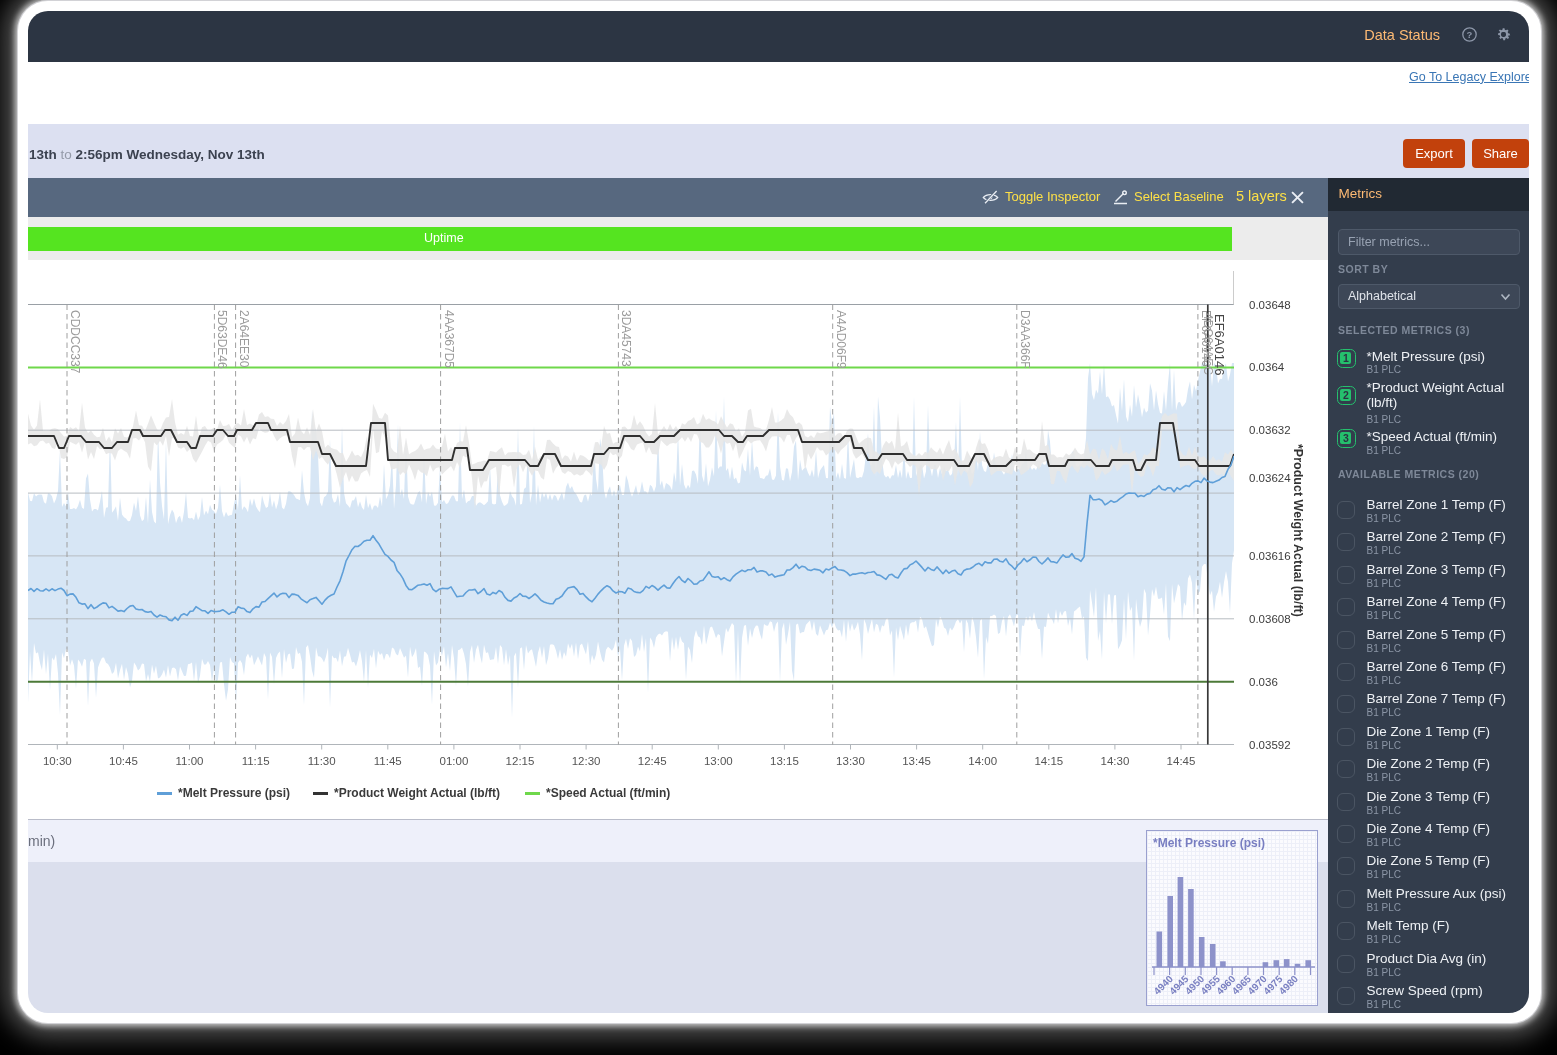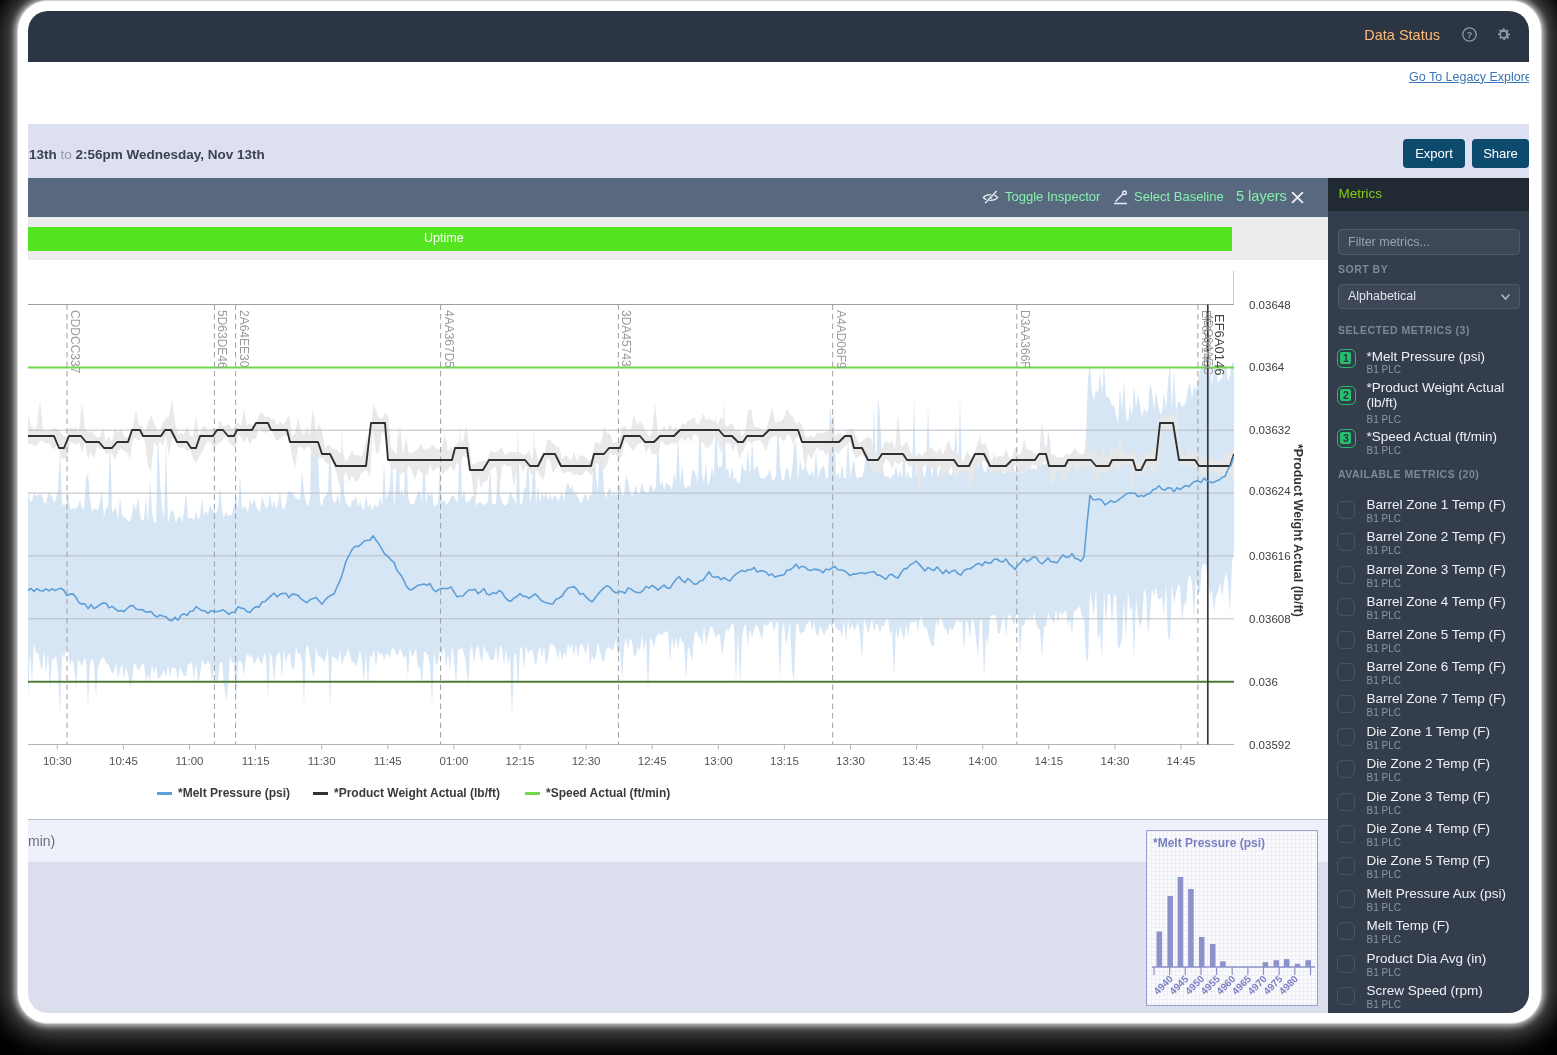--- a/index.html
+++ b/index.html
@@ -7,23 +7,23 @@
 #content { position:absolute; left:10px; top:10px; width:1501px; height:1002px;
   border-radius:20px; overflow:hidden; background:#fff; }
 .abs { position:absolute; }
 #hdr { left:0; top:0; width:1501px; height:50.5px; background:#2c3543; }
 #hdr .t { position:absolute; right:89px; top:16px; color:#fdba74; font-size:14.5px; }
 #linkrow { left:0; top:50.5px; width:1501px; height:62.8px; background:#fff; }
 #legacy { position:absolute; left:1381px; top:8px; color:#3a76b5; font-size:12.5px; text-decoration:underline; white-space:nowrap; }
 #datebar { left:0; top:113.3px; width:1501px; height:54px; background:#dce0f1; }
 #datebar .d { position:absolute; left:1px; top:23px; font-size:13.5px; font-weight:bold; color:#3c4250; }
 #datebar .d span { font-weight:normal; color:#949aa8; }
-.btn { position:absolute; top:15px; width:62px; height:29px; background:#0c4a6e; border-radius:4px;
+.btn { position:absolute; top:15px; width:62px; height:29px; background:#c2410c; border-radius:4px;
   color:#fff; font-size:13px; text-align:center; line-height:29px; }
-#toolbar { left:0; top:167.3px; width:1374px; height:38.7px; background:#57687f; color:#86efac; }
+#toolbar { left:0; top:167.3px; width:1374px; height:38.7px; background:#57687f; color:#fde047; }
 #toolbar .tt { position:absolute; top:11px; font-size:13px; }
 #graybar { left:0; top:206px; width:1299.5px; height:43.4px; background:#ececec;text-decoration:underline; }
 #uptime { position:absolute; left:0; top:10.4px; width:1204px; height:23.7px; background:#55e420; }
 #uptime span { position:absolute; left:396px; top:4px; color:#fff; font-size:12.5px; }
 #chart { left:0; top:249.4px; width:1299.5px; height:558.6px; background:#fff; }
 .xl { position:absolute; top:744px; width:50px; text-align:center; font-size:11.5px; color:#555; }
 .yl { position:absolute; left:1221px; font-size:11.5px; color:#3c3c3c; }
 #ywlab { position:absolute; left:1277px; top:433px; font-size:12.5px; color:#333; font-weight:bold;
   transform:rotate(90deg); transform-origin:left top; white-space:nowrap; }
 #legend { position:absolute; top:775px; left:0; width:1299px; font-size:12px; font-weight:bold; color:#3a3a3a; }
@@ -32,21 +32,21 @@
 #row1 { left:0; top:808px; width:1299.5px; height:43.4px; background:#eef0fa; border-top:1px solid #b9bcc9; }
 #row1 .m { position:absolute; left:0px; top:13px; color:#6b6f7d; font-size:14px; }
 #row2 { left:0; top:851.4px; width:1299.5px; height:150.6px; background:#dbdfed; }
 #hist { position:absolute; left:1118px; top:819px; width:172px; height:176px; background:#fbfbfe;
   background-image:linear-gradient(#edeff8 1px, transparent 1px), linear-gradient(90deg, #edeff8 1px, transparent 1px);
   background-size:4px 4px;
   border:1px solid #9aa0cf; }
 #hist .ht { position:absolute; left:6px; top:5px; font-size:12px; font-weight:bold; color:#787ec1; }
 #sidebar { left:1299.5px; top:167.3px; width:201.5px; height:834.7px; background:#333d4c; }
 #sbhdr { position:absolute; left:0; top:0; width:201.5px; height:32.7px; background:#212933; }
-#sbhdr span { position:absolute; left:11px; top:8px; color:#84cc16; font-size:13.5px;text-align:center; }
+#sbhdr span { position:absolute; left:11px; top:8px; color:#fdba74; font-size:13.5px;text-align:center; }
 #filter { position:absolute; left:10.5px; top:50.7px; width:182px; height:26px; background:#3d4757;
   border:1px solid #4e5969; border-radius:4px; color:#98a2b2; font-size:12.5px; line-height:24px; padding-left:9px; }
 .slab { position:absolute; left:10.5px; color:#7e8898; font-size:10.5px; font-weight:bold; letter-spacing:0.5px; }
 #dd { position:absolute; left:10.5px; top:105.7px; width:182px; height:25px; background:#3d4757;
   border:1px solid #4e5969; border-radius:4px; color:#dfe3e9; font-size:12.5px; line-height:23px; padding-left:9px; }
 
 .gsq { position:absolute; left:9.5px; width:19px; height:19px; border:1.7px solid #25c06d; border-radius:5.5px; }
 .gsq i { position:absolute; left:2.4px; top:1.8px; width:11px; height:12px; background:#25c06d; border-radius:2px;
   font-style:normal; color:#2a3442; font-size:10.5px; font-weight:bold; text-align:center; line-height:12px; }
 .mt { position:absolute; left:39px; color:#eef1f5; font-size:13.5px; width:160px; }
@@ -153,21 +153,21 @@
 <line x1="954.7" y1="733.6" x2="954.7" y2="738.5" stroke="#b0b5ba" stroke-width="1"></line>
 <line x1="1020.8" y1="733.6" x2="1020.8" y2="738.5" stroke="#b0b5ba" stroke-width="1"></line>
 <line x1="1086.9" y1="733.6" x2="1086.9" y2="738.5" stroke="#b0b5ba" stroke-width="1"></line>
 <line x1="1153.0" y1="733.6" x2="1153.0" y2="738.5" stroke="#b0b5ba" stroke-width="1"></line>
 <polyline points="0.0,425.0 7.0,425.0 13.0,425.0 26.0,425.0 31.0,437.0 36.0,437.0 41.0,425.0 53.0,425.0 58.0,431.0 71.0,431.0 76.0,437.0 84.0,437.0 89.0,431.0 100.0,431.0 104.0,419.0 112.0,419.0 115.0,425.0 122.0,425.0 128.0,425.0 133.0,425.0 137.0,419.0 143.0,419.0 149.0,431.0 159.0,431.0 163.0,437.0 168.0,437.0 172.0,425.0 185.0,425.0 189.0,419.0 195.0,419.0 200.0,425.0 206.0,425.0 209.0,419.0 224.0,419.0 228.0,412.0 240.0,412.0 243.0,419.0 259.0,419.0 262.0,431.0 278.0,431.0 281.0,431.0 290.0,431.0 294.0,443.0 302.0,443.0 308.0,455.0 314.0,455.0 319.0,455.0 324.0,455.0 328.0,455.0 338.0,455.0 343.0,412.0 357.0,412.0 360.0,449.0 372.0,449.0 375.0,449.0 391.0,449.0 396.0,449.0 412.0,449.0 418.0,449.0 424.0,449.0 427.0,437.0 439.0,437.0 442.0,459.0 455.0,459.0 461.0,449.0 469.0,449.0 472.0,449.0 479.0,449.0 483.0,449.0 497.0,449.0 502.0,455.0 510.0,455.0 516.0,443.0 527.0,443.0 533.0,455.0 548.0,455.0 552.0,455.0 563.0,455.0 566.0,443.0 576.0,443.0 581.0,437.0 592.0,437.0 596.0,425.0 612.0,425.0 617.0,431.0 626.0,431.0 632.0,425.0 646.0,425.0 652.0,419.0 661.0,419.0 664.0,419.0 679.0,419.0 683.0,419.0 691.0,419.0 696.0,425.0 704.0,425.0 710.0,431.0 715.0,431.0 719.0,425.0 735.0,425.0 741.0,419.0 753.0,419.0 758.0,419.0 770.0,419.0 774.0,431.0 781.0,431.0 786.0,431.0 795.0,431.0 800.0,431.0 811.0,431.0 817.0,425.0 823.0,425.0 826.0,437.0 834.0,437.0 840.0,449.0 850.0,449.0 854.0,443.0 862.0,443.0 865.0,443.0 875.0,443.0 879.0,449.0 884.0,449.0 888.0,449.0 899.0,449.0 902.0,449.0 914.0,449.0 919.0,449.0 926.0,449.0 930.0,455.0 941.0,455.0 947.0,443.0 956.0,443.0 962.0,455.0 978.0,455.0 984.0,449.0 989.0,449.0 995.0,449.0 1007.0,449.0 1011.0,443.0 1018.0,443.0 1021.0,455.0 1037.0,455.0 1040.0,449.0 1045.0,449.0 1048.0,449.0 1063.0,449.0 1068.0,455.0 1081.0,455.0 1084.0,449.0 1090.0,449.0 1094.0,449.0 1105.0,449.0 1108.0,459.0 1113.0,459.0 1118.0,449.0 1128.0,449.0 1132.0,412.0 1145.0,412.0 1151.0,449.0 1167.0,449.0 1171.0,455.0 1183.0,455.0 1187.0,455.0 1202.0,455.0 1206.0,443.0 1206.0,443.0" fill="none" stroke="#303030" stroke-width="1.9" stroke-linejoin="round" clip-path="url(#plot)"></polyline>
 <polyline points="0.0,579.5 3.0,577.5 6.0,580.3 9.0,577.7 12.0,579.7 15.0,580.0 18.0,577.8 21.0,579.9 24.0,577.8 27.0,579.6 30.0,578.1 33.0,577.2 36.0,579.5 39.0,584.7 42.0,583.1 45.0,582.9 48.0,586.3 51.0,591.8 54.0,593.1 57.0,592.8 60.0,597.6 63.0,593.7 66.0,597.6 69.0,596.0 72.0,593.7 75.0,591.9 78.0,592.2 81.0,596.9 84.0,595.4 87.0,597.7 90.0,600.1 93.0,599.6 96.0,600.6 99.0,597.5 102.0,595.1 105.0,594.5 108.0,598.0 111.0,598.8 114.0,598.5 117.0,600.6 120.0,601.2 123.0,600.4 126.0,604.0 129.0,606.1 132.0,604.0 135.0,605.2 138.0,605.8 141.0,608.9 144.0,609.6 147.0,606.2 150.0,609.3 153.0,604.3 156.0,602.8 159.0,604.4 162.0,600.4 165.0,600.0 168.0,595.7 171.0,597.6 174.0,599.7 177.0,599.8 180.0,602.4 183.0,599.6 186.0,600.6 189.0,600.5 192.0,600.1 195.0,598.8 198.0,600.9 201.0,603.3 204.0,601.2 207.0,601.1 210.0,595.8 213.0,597.1 216.0,597.5 219.0,600.6 222.0,601.6 225.0,597.8 228.0,595.6 231.0,596.1 234.0,591.0 237.0,590.5 240.0,587.7 243.0,584.9 246.0,582.1 249.0,585.9 252.0,583.3 255.0,582.2 258.0,582.5 261.0,586.6 264.0,583.1 267.0,583.4 270.0,584.4 273.0,587.8 276.0,589.9 279.0,591.8 282.0,588.7 285.0,587.6 288.0,586.4 291.0,589.8 294.0,593.2 297.0,589.1 300.0,586.1 303.0,584.3 306.0,583.0 309.0,576.0 312.0,569.8 315.0,560.7 318.0,550.2 321.0,544.5 324.0,538.7 327.0,535.3 330.0,535.5 333.0,533.3 336.0,530.3 339.0,529.2 342.0,529.2 345.0,524.7 348.0,529.3 351.0,533.1 354.0,538.3 357.0,543.3 360.0,545.4 363.0,549.0 366.0,551.3 369.0,559.4 372.0,562.9 375.0,567.6 378.0,574.4 381.0,578.4 384.0,578.7 387.0,576.5 390.0,574.2 393.0,573.7 396.0,572.9 399.0,574.3 402.0,572.6 405.0,578.3 408.0,580.6 411.0,578.3 414.0,577.4 417.0,577.5 420.0,577.6 423.0,575.9 426.0,580.8 429.0,585.8 432.0,585.2 435.0,585.0 438.0,581.5 441.0,579.0 444.0,579.0 447.0,578.4 450.0,582.7 453.0,580.5 456.0,577.6 459.0,583.1 462.0,584.0 465.0,581.4 468.0,582.8 471.0,579.5 474.0,581.2 477.0,586.3 480.0,589.4 483.0,590.1 486.0,587.0 489.0,585.5 492.0,582.5 495.0,585.3 498.0,585.4 501.0,587.5 504.0,585.4 507.0,582.8 510.0,585.7 513.0,589.3 516.0,591.0 519.0,592.0 522.0,592.7 525.0,592.7 528.0,588.3 531.0,587.2 534.0,585.0 537.0,580.5 540.0,577.0 543.0,576.3 546.0,575.6 549.0,578.6 552.0,583.2 555.0,582.4 558.0,585.9 561.0,588.9 564.0,590.8 567.0,587.2 570.0,583.1 573.0,579.8 576.0,576.9 579.0,574.7 582.0,576.3 585.0,579.9 588.0,582.0 591.0,580.6 594.0,580.8 597.0,582.2 600.0,577.1 603.0,577.9 606.0,580.5 609.0,581.4 612.0,581.8 615.0,579.6 618.0,575.4 621.0,577.1 624.0,574.5 627.0,576.3 630.0,579.1 633.0,576.3 636.0,574.1 639.0,576.9 642.0,577.1 645.0,572.5 648.0,568.5 651.0,565.5 654.0,569.4 657.0,571.5 660.0,567.5 663.0,570.0 666.0,573.2 669.0,572.9 672.0,570.0 675.0,569.3 678.0,565.1 681.0,560.8 684.0,565.4 687.0,566.2 690.0,565.7 693.0,568.6 696.0,566.7 699.0,568.7 702.0,570.0 705.0,565.9 708.0,563.1 711.0,561.1 714.0,559.2 717.0,560.6 720.0,558.8 723.0,558.8 726.0,556.4 729.0,561.0 732.0,559.9 735.0,559.9 738.0,560.9 741.0,564.4 744.0,563.0 747.0,566.1 750.0,565.0 753.0,564.4 756.0,563.8 759.0,559.0 762.0,558.9 765.0,556.6 768.0,553.2 771.0,557.3 774.0,555.2 777.0,556.0 780.0,558.8 783.0,559.5 786.0,558.1 789.0,558.6 792.0,559.3 795.0,561.8 798.0,558.0 801.0,558.9 804.0,556.9 807.0,555.6 810.0,558.8 813.0,559.0 816.0,559.6 819.0,561.7 822.0,564.6 825.0,563.0 828.0,563.1 831.0,562.3 834.0,561.7 837.0,562.7 840.0,561.5 843.0,561.2 846.0,560.5 849.0,563.9 852.0,564.4 855.0,566.3 858.0,568.3 861.0,564.1 864.0,563.3 867.0,565.9 870.0,567.0 873.0,562.0 876.0,557.9 879.0,557.4 882.0,553.9 885.0,552.5 888.0,550.0 891.0,553.1 894.0,556.4 897.0,559.9 900.0,556.4 903.0,558.4 906.0,559.4 909.0,555.9 912.0,559.3 915.0,562.7 918.0,559.0 921.0,562.2 924.0,560.1 927.0,559.2 930.0,562.7 933.0,564.0 936.0,559.4 939.0,558.1 942.0,557.8 945.0,556.0 948.0,553.4 951.0,552.3 954.0,554.7 957.0,550.7 960.0,551.9 963.0,551.9 966.0,548.3 969.0,548.0 972.0,550.3 975.0,551.0 978.0,547.8 981.0,552.9 984.0,555.2 987.0,558.5 990.0,553.8 993.0,551.3 996.0,547.5 999.0,550.7 1002.0,548.8 1005.0,546.0 1008.0,546.3 1011.0,550.5 1014.0,553.0 1017.0,550.1 1020.0,546.9 1023.0,550.8 1026.0,550.9 1029.0,551.9 1032.0,547.6 1035.0,543.9 1038.0,546.3 1041.0,545.9 1044.0,542.6 1047.0,547.2 1050.0,548.2 1053.0,550.3 1056.0,545.9 1059.0,512.6 1062.0,484.3 1065.0,488.6 1068.0,488.7 1071.0,488.0 1074.0,489.5 1077.0,493.9 1080.0,492.0 1083.0,489.6 1086.0,491.2 1089.0,490.2 1092.0,487.6 1095.0,485.6 1098.0,483.0 1101.0,482.1 1104.0,482.2 1107.0,482.2 1110.0,485.8 1113.0,484.6 1116.0,485.4 1119.0,483.1 1122.0,482.4 1125.0,478.8 1128.0,477.7 1131.0,474.7 1134.0,478.2 1137.0,479.1 1140.0,476.7 1143.0,477.0 1146.0,480.8 1149.0,476.7 1152.0,478.7 1155.0,476.3 1158.0,474.5 1161.0,475.6 1164.0,472.3 1167.0,470.3 1170.0,469.9 1173.0,471.6 1176.0,467.2 1179.0,469.9 1182.0,471.1 1185.0,471.6 1188.0,470.2 1191.0,469.1 1194.0,466.5 1197.0,465.4 1200.0,458.2 1203.0,454.0 1206.0,444.9" fill="none" stroke="#5f9fd8" stroke-width="1.6" stroke-linejoin="round" clip-path="url(#plot)"></polyline>
 </svg>
   <div class="yl" style="top:287.5px">0.03648</div>
 <div class="yl" style="top:350.4px">0.0364</div>
 <div class="yl" style="top:413.2px">0.03632</div>
-<div class="yl" style="top:474px">0.03624</div>
+<div class="yl" style="top:461px">0.03624</div>
 <div class="yl" style="top:538.9px">0.03616</div>
 <div class="yl" style="top:601.8px">0.03608</div>
 <div class="yl" style="top:664.7px">0.036</div>
 <div class="yl" style="top:727.5px">0.03592</div>
   <div class="xl" style="left:4.3px">10:30</div>
 <div class="xl" style="left:70.4px">10:45</div>
 <div class="xl" style="left:136.5px">11:00</div>
 <div class="xl" style="left:202.6px">11:15</div>
 <div class="xl" style="left:268.7px">11:30</div>
 <div class="xl" style="left:334.8px">11:45</div>

